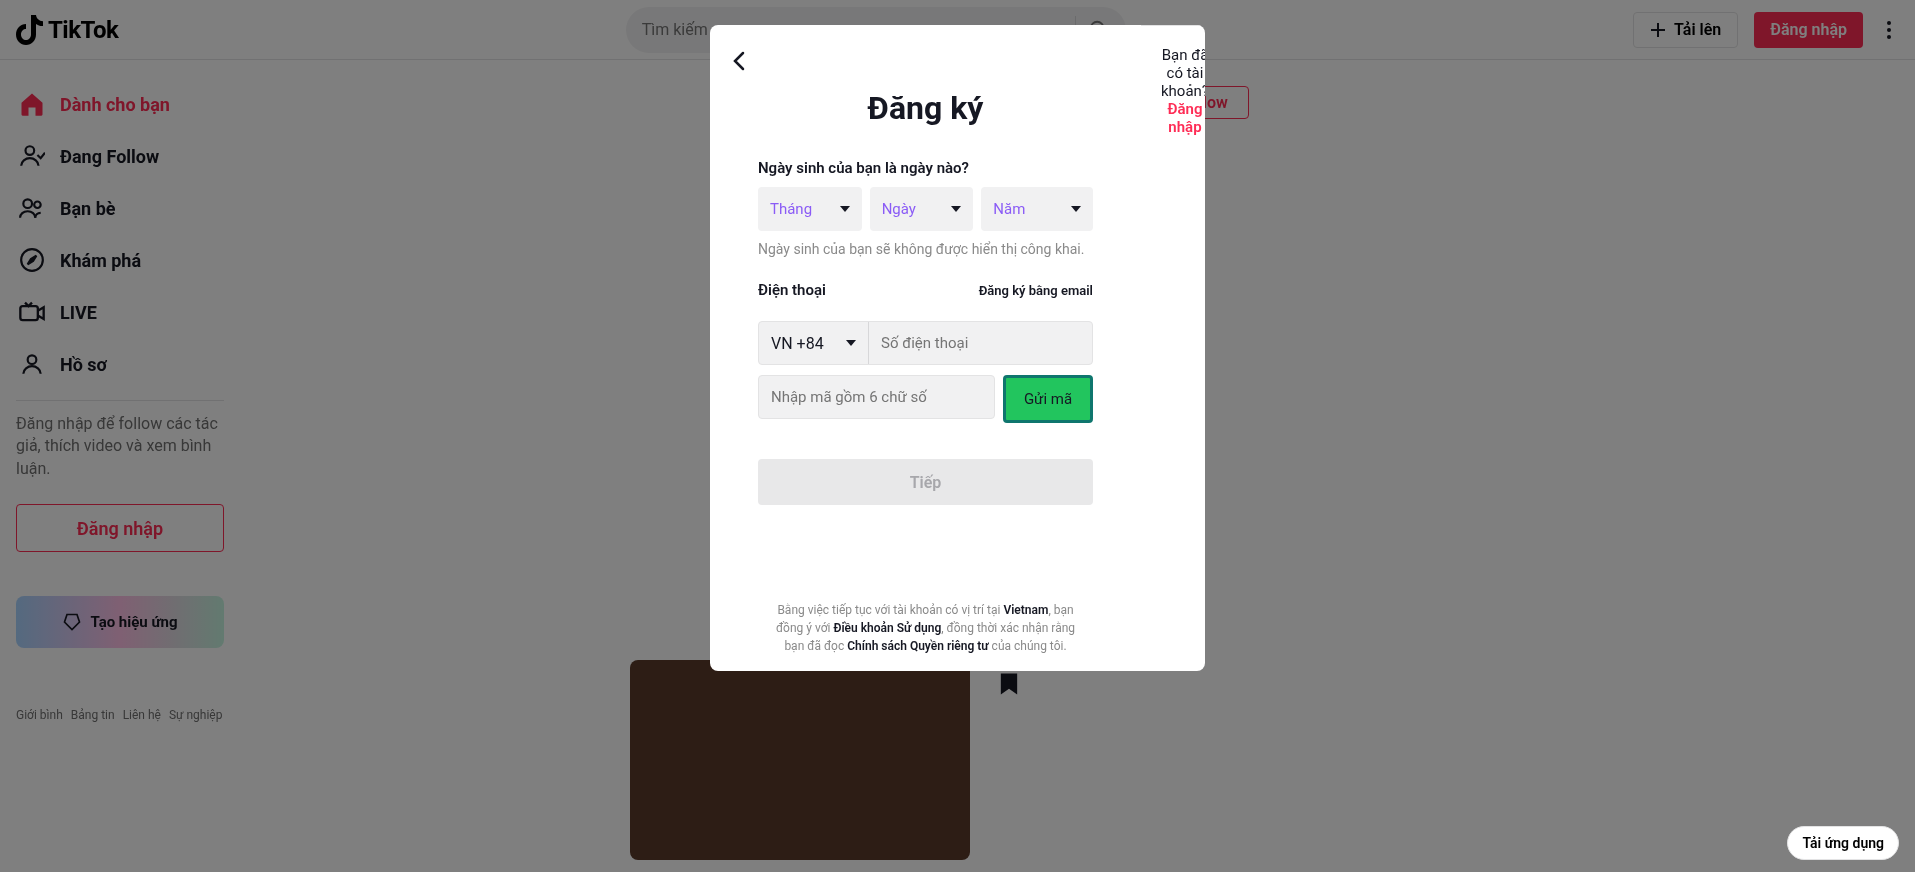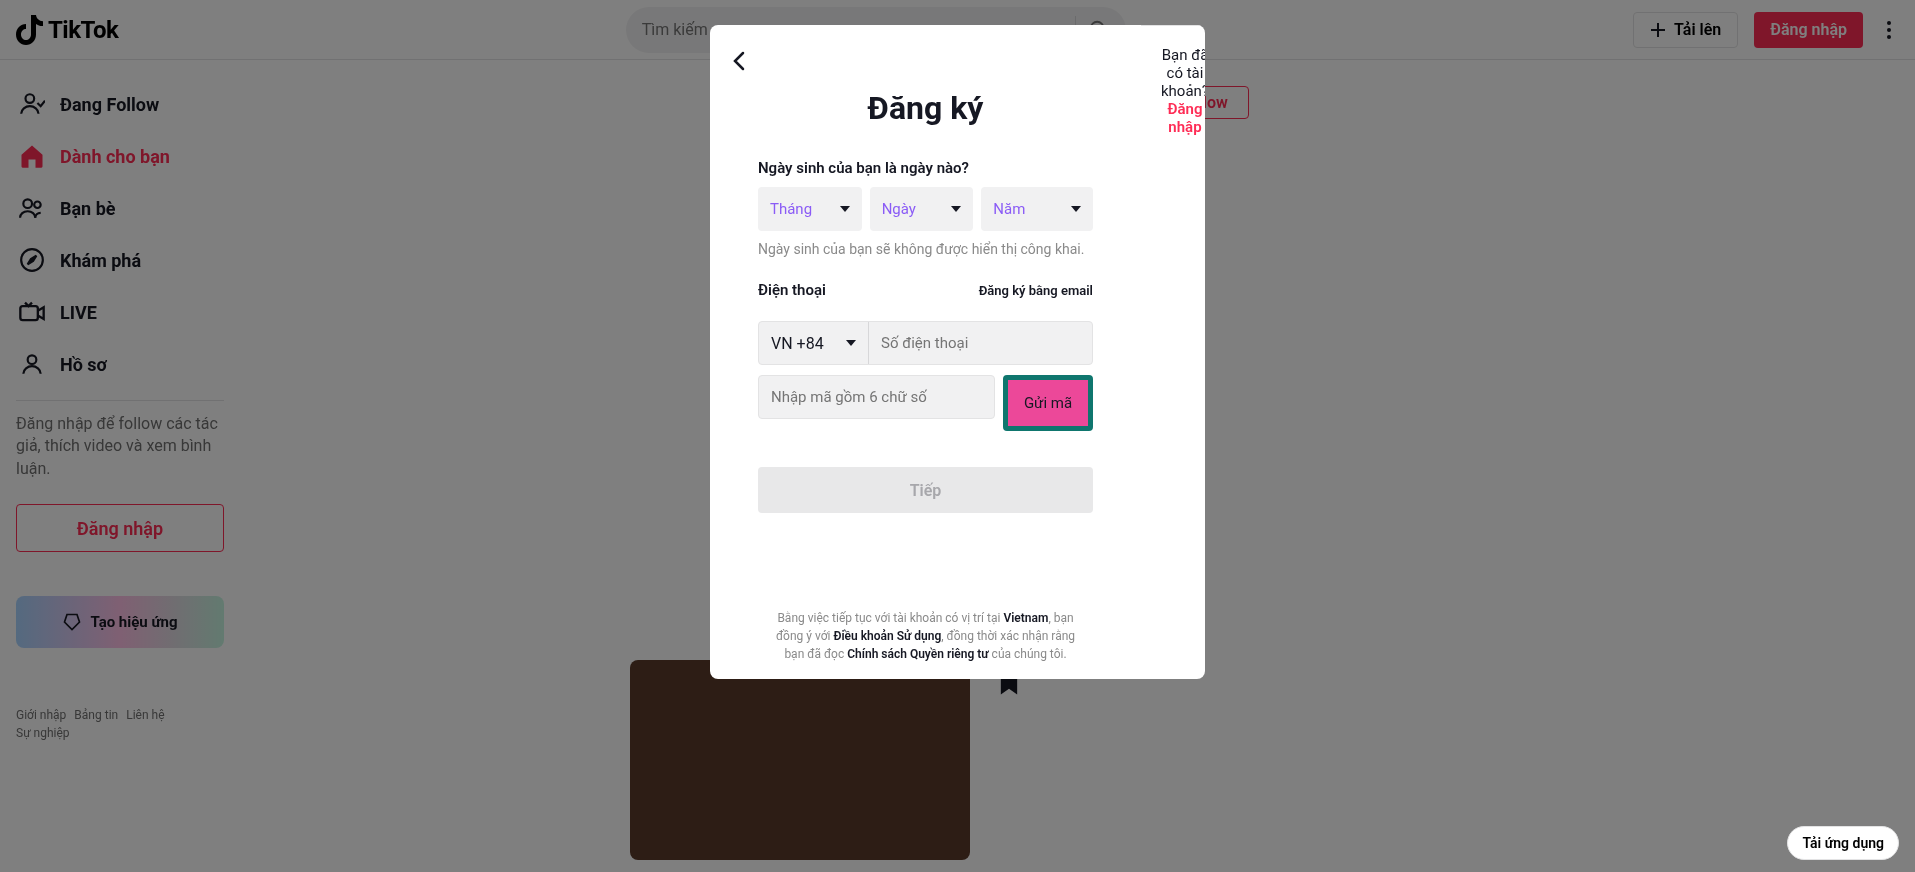--- a/index.html
+++ b/index.html
@@ -48,21 +48,21 @@
   .select-box { flex: 1; height: 44px; background: #f1f1f2; border-radius: 4px; display: flex; align-items: center; justify-content: space-between; padding: 0 12px; color: #8b5cf6; font-size: 15px; cursor: pointer; }
   .select-box.yr { flex: 1.1; }
   .hint-text { font-size: 14px; color: #8a8a8a; margin-top: 10px; }
   .phone-header { display: flex; justify-content: space-between; align-items: center; margin-top: 24px; margin-bottom: 22px; }
   .email-link { font-size: 13px; font-weight: 600; color: #161823; cursor: pointer; }
   .phone-row { display: flex; height: 44px; background: #f1f1f2; border-radius: 4px; overflow: hidden; border: 1px solid #e3e3e4; }
   .country-sel { width: 110px; display: flex; align-items: center; justify-content: space-between; padding: 0 12px; font-size: 16px; color: #161823; cursor: pointer; border-right: 1px solid #d7d7d9; }
   .phone-input { flex: 1; border: none; background: transparent; padding: 0 12px; font-size: 15px; outline: none; }
   .code-row { display: flex; gap: 8px; margin-top: 10px; }
   .code-input { flex: 1; height: 44px; border: 1px solid #e3e3e4; background: #f1f1f2; border-radius: 4px; padding: 0 12px; font-size: 15px; outline: none; }
-  .send-code-btn { width: 90px; height: 56px; border: 5px solid #0f766e; background: #ec4899; border-radius: 4px; font-size: 15px; color: #161823; cursor: pointer; }
+  .send-code-btn { width: 90px; height: 48px; border: 3px solid #0f766e; background: #22c55e; border-radius: 4px; font-size: 15px; color: #161823; cursor: pointer; }
   .next-btn { width: 100%; height: 46px; margin-top: 36px; background: #e8e8e9; border: none; border-radius: 4px; color: #a7a7ab; font-size: 16px; font-weight: 600; cursor: pointer; }
   .legal { font-size: 12px; color: #8a8a8a; text-align: center; margin-top: 96px; line-height: 1.5; padding: 0 10px; }
   .legal b { font-weight: 600; color: #161823; }
   .modal-footer { border-top: 1px solid #e3e3e4; padding: 20px; text-align: center; font-size: 15px; color: #161823; }
   .modal-footer a { color: #fe2c55; font-weight: 600; text-decoration: none; cursor: pointer; }
 
   
   .get-app { position: absolute; bottom: 12px; right: 16px; height: 34px; padding: 0 14px; border: 1px solid #e3e3e4; border-radius: 52px; background: #fff; font-size: 14px; font-weight: 600; cursor: pointer; }
 
   .caret { width: 0; height: 0; border-left: 5px solid transparent; border-right: 5px solid transparent; border-top: 6px solid #161823; }
@@ -100,37 +100,37 @@
         <circle cx="2" cy="2" r="2" fill="#161823"></circle>
           <circle cx="2" cy="9" r="2" fill="#161823"></circle>
           <circle cx="2" cy="16" r="2" fill="#161823"></circle>
       </svg>
     </div>
   </div>
 </div>
 
 <div class="body-wrap">
   <div class="sidebar">
+    <div class="nav-item active">
+      <span class="icon">
+        <svg width="28" height="28" viewBox="0 0 24 24">
+            <path d="M3 11l9-8 9 8v10a1 1 0 01-1 1h-5v-7h-6v7H4a1 1 0 01-1-1V11z" fill="#fe2c55"></path>
+          </svg>
+      </span>
+      <span>Dành cho bạn</span>
+    </div>
     <div class="nav-item">
       <span class="icon">
         <svg width="26" height="26" viewBox="0 0 24 24" fill="none" stroke="#161823" stroke-width="2">
             <circle cx="10" cy="7" r="4"></circle>
             <path d="M2 21c0-4 4-7 8-7s8 3 8 7"></path>
             <path d="M17 11l3 3 4-5" stroke-width="2"></path>
           </svg>
       </span>
       <span>Đang Follow</span>
-    </div>
-    <div class="nav-item active">
-      <span class="icon">
-        <svg width="28" height="28" viewBox="0 0 24 24">
-            <path d="M3 11l9-8 9 8v10a1 1 0 01-1 1h-5v-7h-6v7H4a1 1 0 01-1-1V11z" fill="#fe2c55"></path>
-          </svg>
-      </span>
-      <span>Dành cho bạn</span>
     </div>
     <div class="nav-item">
       <span class="icon">
         <svg width="26" height="26" viewBox="0 0 24 24" fill="none" stroke="#161823" stroke-width="2">
             <circle cx="8" cy="8" r="4"></circle>
             <circle cx="17" cy="9" r="3"></circle>
             <path d="M1 21c0-3.5 3-6 7-6s7 2.5 7 6"></path>
             <path d="M15 21c0-2.5 2-4.5 5-4.5"></path>
           </svg>
       </span>
@@ -167,21 +167,21 @@
     <div class="divider"></div>
     <div class="login-hint">Đăng nhập để follow các tác giả, thích video và xem bình luận.</div>
     <button class="login-side-btn">Đăng nhập</button>
     <button class="effect-btn">
       <svg width="20" height="20" viewBox="0 0 24 24">
           <path d="M3 12l3-9h12l3 9-9 9-9-9z" fill="none" stroke="#161823" stroke-width="2"></path>
         </svg>
       <span>Tạo hiệu ứng</span>
     </button>
     <div class="footer-links">
-      <a href="#">Giới nhập</a>
+      <a href="#">Giới bình</a>
       <a href="#">Bảng tin</a>
       <a href="#">Liên hệ</a>
       <a href="#">Sự nghiệp</a>
     </div>
   </div>
 
   <div class="main">
     <span class="hashtag" style="position:absolute; left:790px; top:52px;">#funnyhai19</span>
     <button class="follow-outline">Follow</button>
     <div class="video-placeholder"></div>

